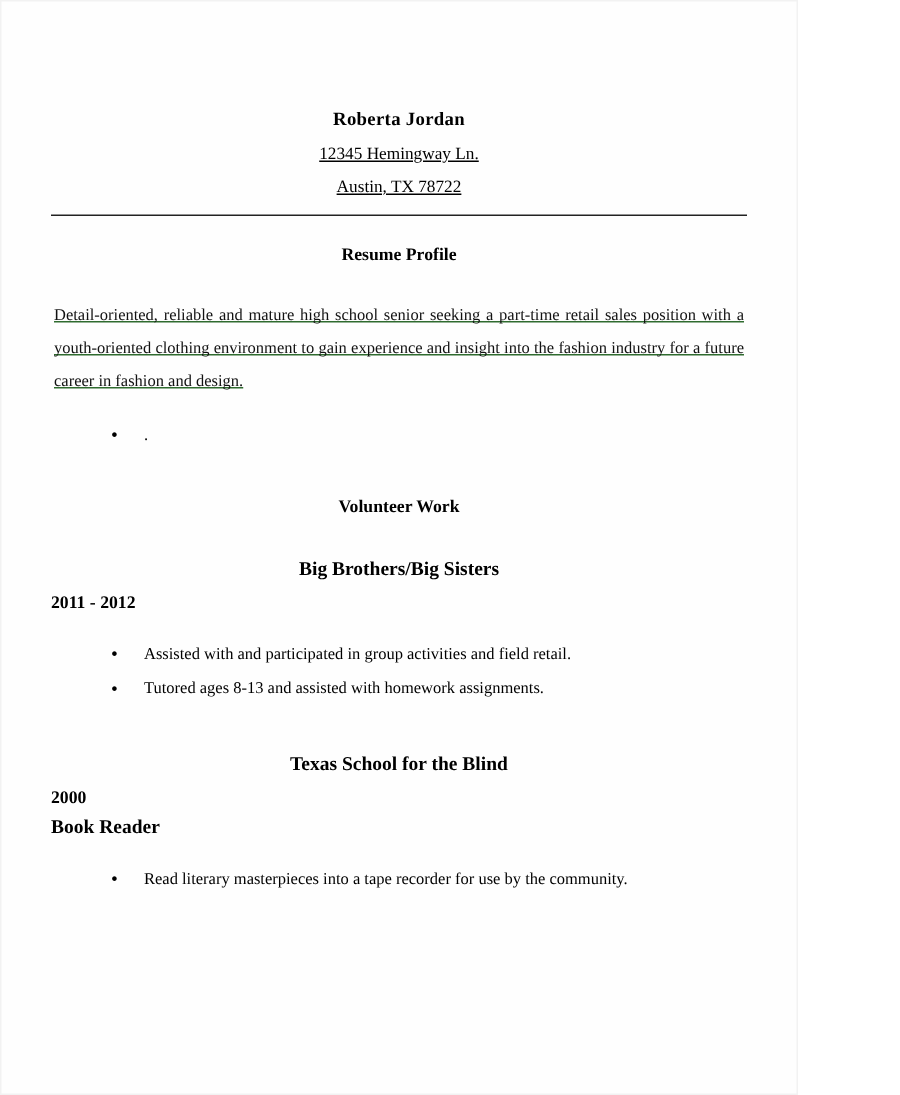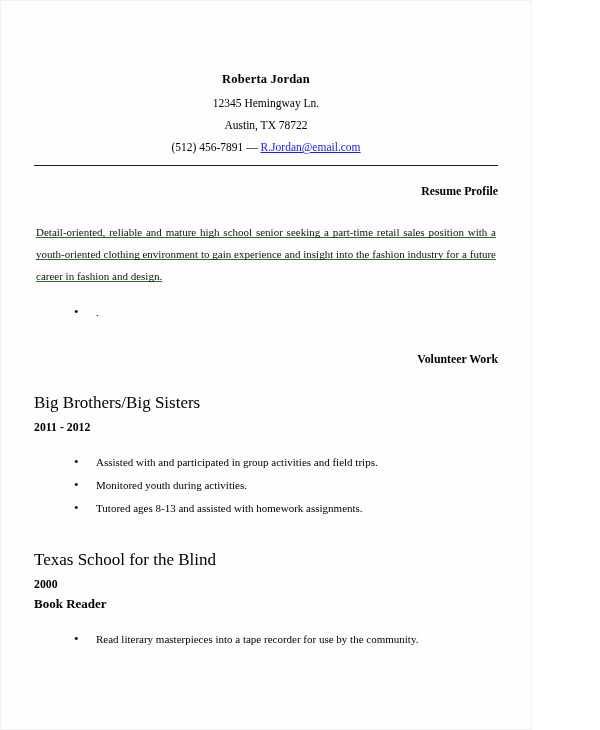--- a/index.html
+++ b/index.html
@@ -38,36 +38,37 @@
   }
   .name {
     font-size: 12.5px;
     font-weight: bold;
     letter-spacing: 0.2px;
     margin-bottom: 10px;
   }
   .addr-line {
     font-size: 11.5px;
     margin-bottom: 10px;
+    text-decoration: underline;
   }
   .contact-line {
     font-size: 11.5px;
     margin-bottom: 8px;
   }
   .email-link {
     color: #1a1aff;
     text-decoration: underline;
   }
   .rule {
     border: 0;
     border-top: 1px solid #222;
     margin: 12px 0 18px 0;
   }
   .section-title {
-    text-align: right;
+    text-align: center;
     font-weight: bold;
     font-size: 11.8px;
     margin: 0 0 22px 0;
   }
   .section-title.volunteer {
     margin: 28px 0 26px 0;
   }
   .profile-para {
     font-size: 11px;
     line-height: 22px;
@@ -95,23 +96,24 @@
     top: -1px;
     font-size: 13px;
   }
   .empty-bullet {
     min-height: 16px;
   }
   .job-block {
     margin-top: 4px;
   }
   .job-title {
-    font-weight: normal;
-    font-size: 17px;
+    font-weight: bold;
+    font-size: 13px;
     margin-bottom: 7px;
+    text-align: center;
   }
   .job-dates {
     font-weight: bold;
     font-size: 11.8px;
     margin-bottom: 4px;
   }
   .job-role {
     font-weight: bold;
     font-size: 13px;
     margin-bottom: 4px;
@@ -124,46 +126,40 @@
 </head>
 <body>
 
 <div class="page">
   <div class="doc-body">
 
     <div class="header-block">
       <div class="name">Roberta Jordan</div>
       <div class="addr-line">12345 Hemingway Ln.</div>
       <div class="addr-line">Austin, TX 78722</div>
-      <div class="contact-line">
-        <span>(512) 456-7891</span>
-        <span>—</span>
-        <a class="email-link" href="#">R.Jordan@email.com</a>
-      </div>
     </div>
 
     <hr class="rule">
 
     <div>
       <div class="section-title">Resume Profile</div>
       <div class="profile-para">Detail-oriented, reliable and mature high school senior seeking a part-time retail sales position with a youth-oriented clothing environment to gain experience and insight into the fashion industry for a future career in fashion and design.</div>
       <ul class="bullets">
         <li class="empty-bullet">.</li>
       </ul>
     </div>
 
     <div>
       <div class="section-title volunteer">Volunteer Work</div>
 
       <div class="job-block">
         <div class="job-title">Big Brothers/Big  Sisters</div>
         <div class="job-dates">2011 - 2012</div>
         <ul class="bullets">
-          <li>Assisted with and participated in group activities and field trips.</li>
-          <li>Monitored youth during activities.</li>
+          <li>Assisted with and participated in group activities and field retail.</li>
           <li>Tutored ages 8-13 and assisted with homework assignments.</li>
         </ul>
       </div>
 
       <div class="spacer-lg"></div>
 
       <div class="job-block">
         <div class="job-title">Texas School for the Blind</div>
         <div class="job-dates">2000</div>
         <div class="job-role">Book Reader</div>

